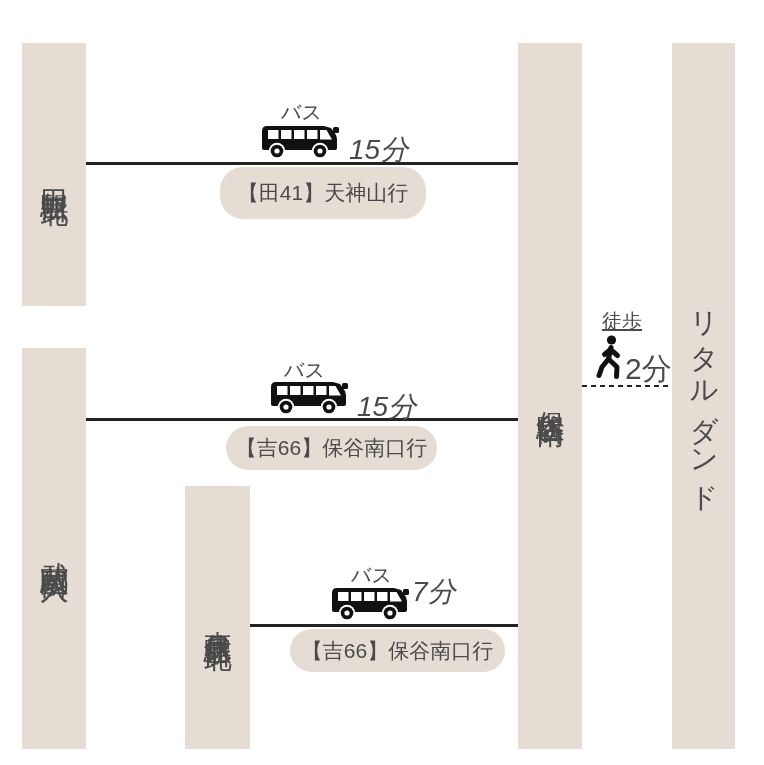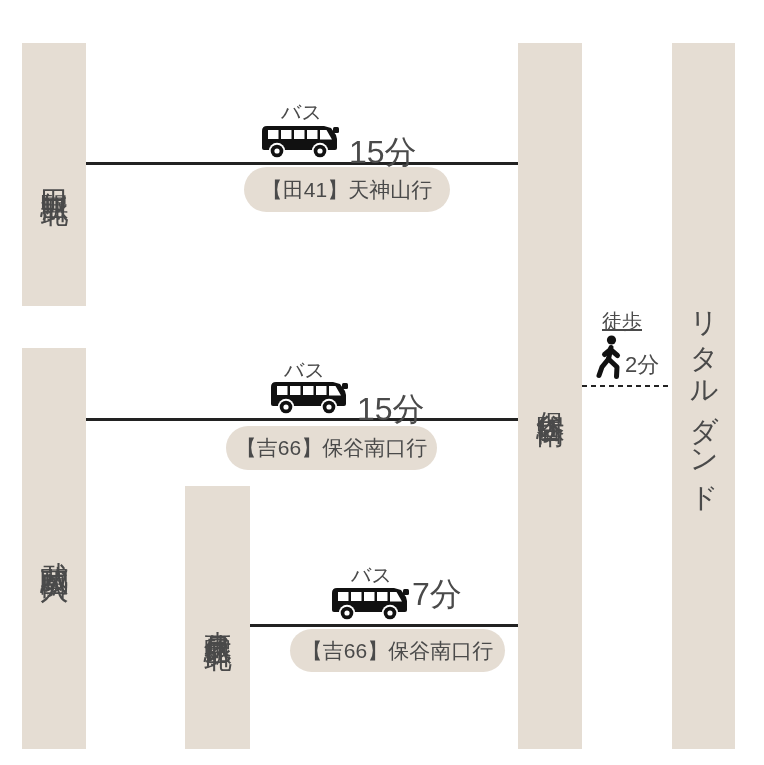--- a/index.html
+++ b/index.html
@@ -41,21 +41,21 @@
     background: var(--line_color);
   }
   .txt {
     position: absolute;
     color: var(--text_color);
     white-space: nowrap;
     line-height: 1.15;
     text-align: center;
   }
   .mode-label { font-size: 20px; }
-  .duration { font-size: 32px; }
+  .duration { font-size: 28px; font-style: italic; }
   .pill {
     position: absolute;
     background: var(--bar_bg);
     border-radius: 23px;
     display: flex;
     align-items: center;
     justify-content: center;
     color: var(--text_color);
     font-size: 21px;
     white-space: nowrap;
@@ -107,21 +107,21 @@
       <path d="M59,6 h6.5 l5.5,9.5 h-12 z" fill="#fff"></path>
       <circle cx="16" cy="27" r="8.2" fill="#fff"></circle>
       <circle cx="16" cy="27" r="6.3" fill="#111"></circle>
       <circle cx="16" cy="27" r="2.6" fill="#fff"></circle>
       <circle cx="59" cy="27" r="8.2" fill="#fff"></circle>
       <circle cx="59" cy="27" r="6.3" fill="#111"></circle>
       <circle cx="59" cy="27" r="2.6" fill="#fff"></circle>
     </svg>
   </div>
   <div class="txt duration" style="left:349px; top:134px;">15分</div>
-  <div class="pill" style="left:244px; top:167px; width:206px; height:45px;">
+  <div class="pill" style="left:220px; top:167px; width:206px; height:52px;">
     <span>【田41】天神山行</span>
   </div>
 
   <div class="route-line" style="left:86px; top:418px; width:432px;"></div>
   <div class="txt mode-label" style="left:284px; top:359px;">バス</div>
   <div class="icon-wrap" style="left:270px; top:380px;">
     <svg width="80" height="37" viewBox="0 0 80 37">
       <path d="M6,2 H63 L70,4 L75,11 L76,15 V24 Q76,26 74,26 H3 Q1,26 1,24 V7 Q1,2 6,2 Z" fill="#111"></path>
       <rect x="72" y="3" width="6" height="6" rx="1.5" fill="#111"></rect>
       <rect x="7" y="6" width="10.5" height="9" fill="#fff"></rect>
@@ -172,16 +172,16 @@
       <circle cx="16.5" cy="6" r="4.6" fill="#111"></circle>
       <g fill="none" stroke="#111" stroke-width="5" stroke-linecap="round" stroke-linejoin="round">
         <path d="M16,13.5 L13.5,25"></path>
         <path d="M15.5,15.5 L22.5,21.5"></path>
         <path d="M15.5,15.5 L9.5,20.5"></path>
         <path d="M13.5,25 L22,33 L21.5,42.5"></path>
         <path d="M13.5,25 L7,33 L4,41.5"></path>
       </g>
     </svg>
   </div>
-  <div class="txt" style="left:625px; top:352px; font-size:22px;">2分</div>
+  <div class="txt" style="left:625px; top:352px; font-size:30px;">2分</div>
   <div class="dashed-line" style="left:582px; top:385px; width:90px;"></div>
 
 </div>
 
 </body></html>

